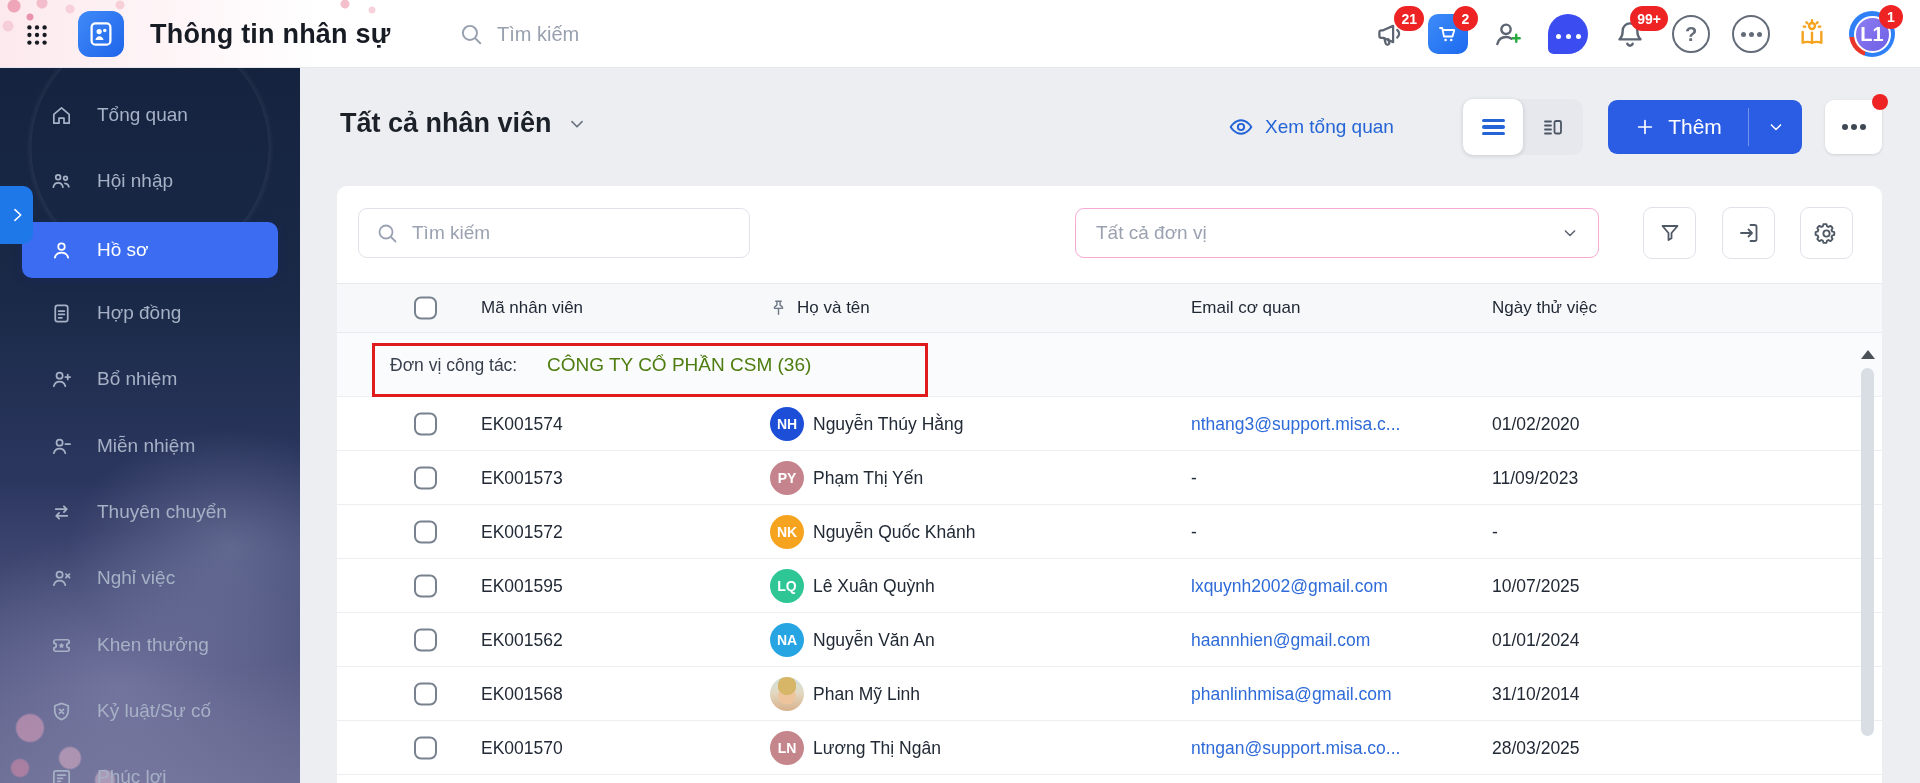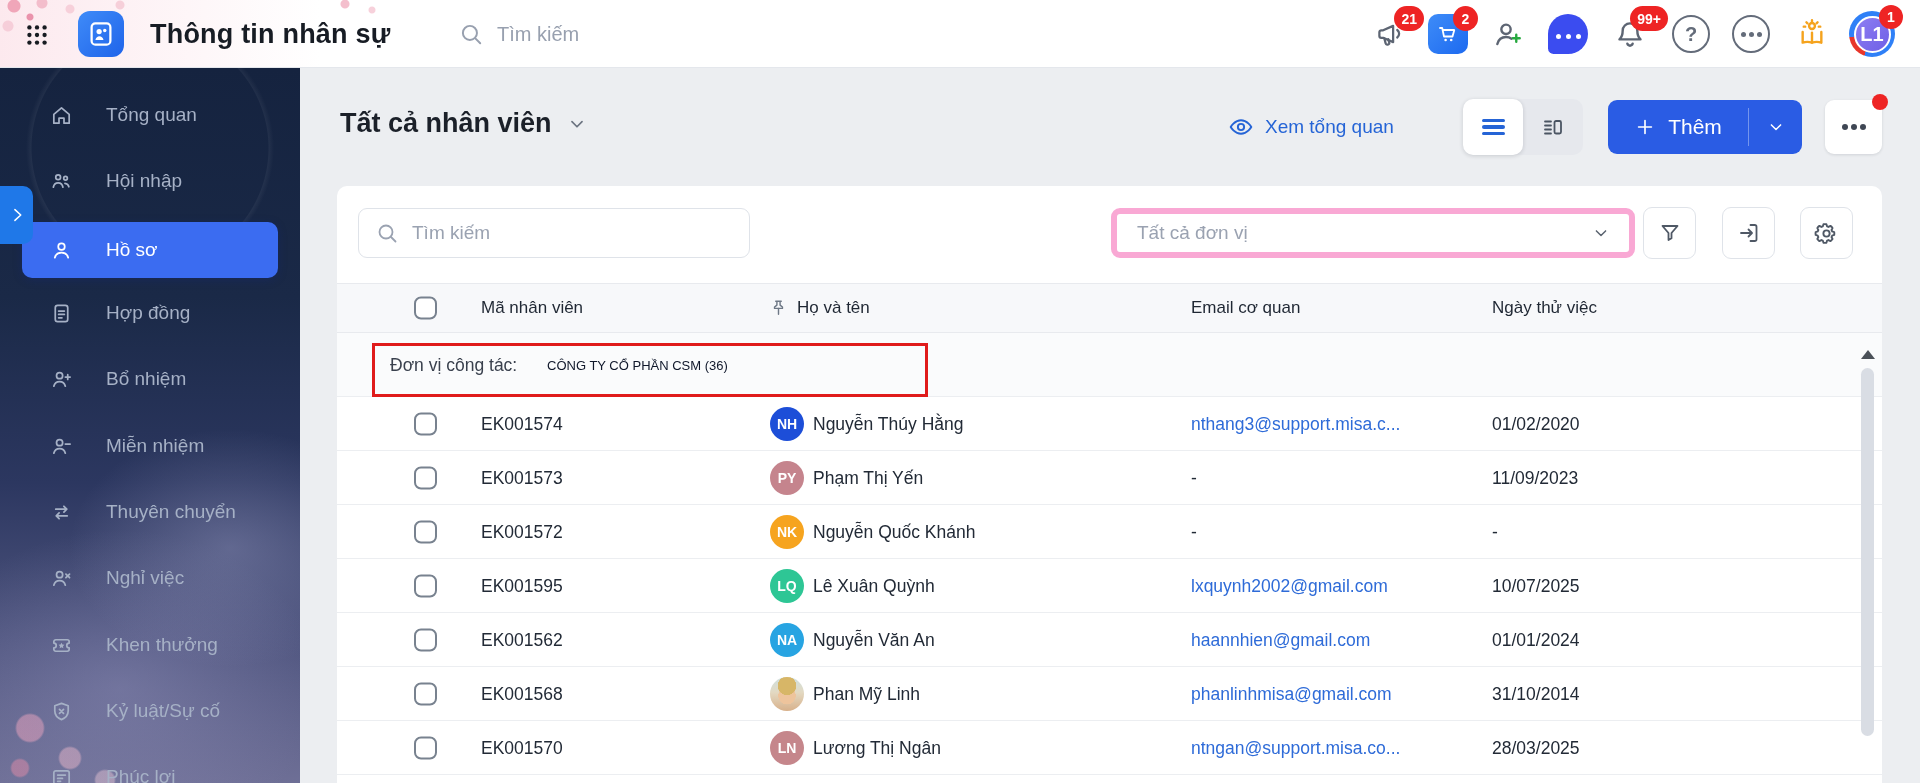--- a/index.html
+++ b/index.html
@@ -53,21 +53,21 @@
   .sidebar::before { content:""; position:absolute; inset:0; pointer-events:none;
     background:
       radial-gradient(ellipse 230px 170px at 230px 480px, rgba(170,172,210,.35), transparent 70%),
       radial-gradient(ellipse 280px 220px at 120px 620px, rgba(160,158,200,.35), transparent 72%),
       radial-gradient(circle at 30px 660px, rgba(238,160,185,.55) 0 13px, transparent 15px),
       radial-gradient(circle at 70px 690px, rgba(244,185,200,.5) 0 10px, transparent 12px),
       radial-gradient(circle at 20px 700px, rgba(233,138,165,.5) 0 8px, transparent 10px),
       radial-gradient(circle at 105px 712px, rgba(247,205,216,.45) 0 9px, transparent 11px),
       radial-gradient(circle at 150px 80px, transparent 118px, rgba(255,255,255,.05) 119px, transparent 124px); }
   .side-item { position:absolute; left:22px; width:256px; height:48px; border-radius:10px; display:flex; align-items:center;
-    gap:33px; padding-left:28px; color:#a6b1c6; font-size:19px; cursor:pointer; }
+    gap:24px; padding-left:28px; color:#a6b1c6; font-size:19px; cursor:pointer; }
   .side-item.active { background:#3b6cf1; color:#fff; height:56px; font-weight:500; box-shadow:0 2px 8px rgba(20,40,120,.35); }
   .side-item svg { flex:0 0 auto; }
   .expand-tab { position:absolute; left:0; top:186px; width:33px; height:58px; background:#1f78e8; border-radius:0 10px 10px 0;
     display:flex; align-items:center; justify-content:center; color:#fff; z-index:15; cursor:pointer; }
 
   
   .main { position:absolute; left:300px; top:68px; right:0; bottom:0; }
   .page-title { position:absolute; left:40px; top:40px; display:flex; align-items:center; gap:14px;
     font-size:27px; font-weight:700; color:#1b2029; }
   .page-title .chev { color:#6b7380; }
@@ -83,40 +83,40 @@
   .add-div { width:1px; background:rgba(255,255,255,.35); margin:8px 0; }
   .add-caret { flex:1; display:flex; align-items:center; justify-content:center; }
   .more-btn { position:absolute; left:1525px; top:32px; width:57px; height:54px; background:#fff; border-radius:9px;
     box-shadow:0 1px 3px rgba(16,24,40,.12); display:flex; align-items:center; justify-content:center; cursor:pointer; }
   .more-btn .dot-red { position:absolute; top:-6px; right:-6px; width:16px; height:16px; border-radius:50%; background:#ee2424; }
 
   
   .card { position:absolute; left:37px; top:118px; width:1545px; bottom:0; background:#fff; border-radius:10px 10px 0 0; }
   .search-box { position:absolute; left:21px; top:22px; width:392px; height:50px; border:1px solid #dfe3e9; border-radius:9px;
     display:flex; align-items:center; gap:13px; padding-left:16px; color:#9aa2b1; font-size:19px; background:#fff; }
-  .unit-select { position:absolute; left:774px; top:22px; width:524px; height:50px; border:6px solid #f9a8d4; border-radius:9px;
+  .unit-select { position:absolute; left:738px; top:22px; width:524px; height:50px; border:1px solid #f9a8d4; border-radius:9px;
     display:flex; align-items:center; padding:0 18px 0 20px; color:#9aa2b1; font-size:19px; cursor:pointer; background:#fff; }
   .unit-select .chev { margin-left:auto; color:#5b6470; }
   .icon-btn { position:absolute; top:21px; width:53px; height:52px; border:1px solid #dfe3e9; border-radius:9px; background:#fff;
     display:flex; align-items:center; justify-content:center; color:#4f5865; cursor:pointer; }
 
   .thead { position:absolute; left:0; top:97px; width:100%; height:50px; background:#f7f8fa;
     border-top:1px solid #e8eaee; border-bottom:1px solid #e8eaee; font-size:17px; font-weight:normal; color:#1f2733; }
   .thead > * , .trow > * { position:absolute; top:50%; transform:translateY(-50%); }
   .cb { width:23px; height:23px; border:2px solid #78828f; border-radius:7px; background:#fff; cursor:pointer; }
   .col-cb   { left:77px; }
   .col-code { left:144px; }
   .col-pin  { left:432px; color:#6e7886; }
   .col-nameh{ left:460px; }
   .col-email{ left:854px; }
   .col-date { left:1155px; }
 
   .group-row { position:absolute; left:0; top:147px; width:100%; height:64px; background:#fafbfc; border-bottom:1px solid #eceef1; }
   .group-row .glabel { position:absolute; left:53px; top:50%; transform:translateY(-50%); font-size:17.5px; color:#39404d; }
-  .group-row .gvalue { position:absolute; left:210px; top:50%; transform:translateY(-50%); font-size:13px; font-weight:500; color:#0f172a; }
+  .group-row .gvalue { position:absolute; left:210px; top:50%; transform:translateY(-50%); font-size:19px; font-weight:500; color:#4d7c0f; }
   .red-annotation { position:absolute; left:35px; top:157px; width:556px; height:54px; border:3.5px solid #e01b1b; z-index:6; pointer-events:none; }
 
   .tbody { position:absolute; left:0; top:211px; width:100%; }
   .trow { position:relative; height:54px; border-bottom:1px solid #eceef1; font-size:17.5px; color:#222a36; background:#fff; }
   .avatar { left:433px; width:34px; height:34px; border-radius:50%; color:#fff; font-size:14px; font-weight:bold;
     display:flex; align-items:center; justify-content:center; background:#9aa2b1; }
   .avatar.photo { background:
       radial-gradient(circle at 50% 26%, #d7b667 0 30%, transparent 31%),
       radial-gradient(circle at 50% 55%, #eec49c 0 34%, transparent 35%),
       linear-gradient(180deg,#cfe0df 0%,#e3d9c2 45%,#d8b18b 100%); }

